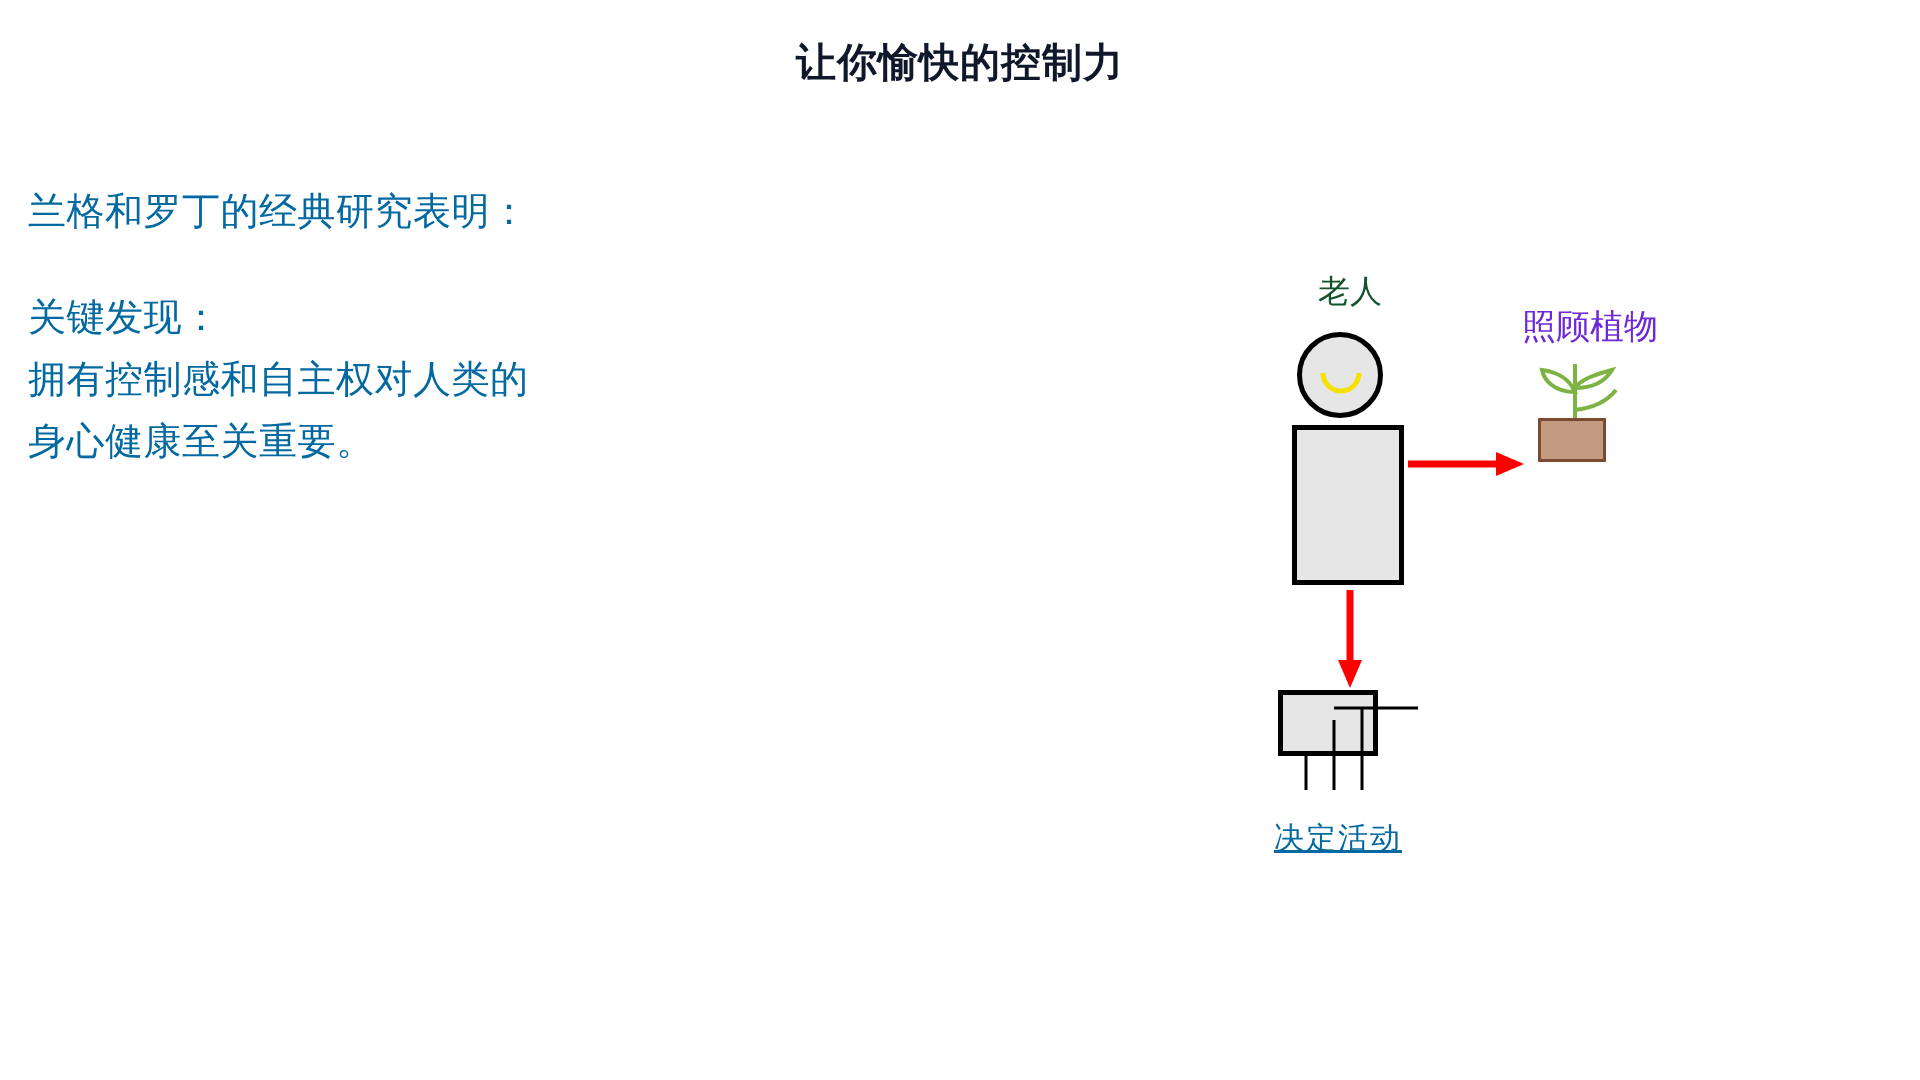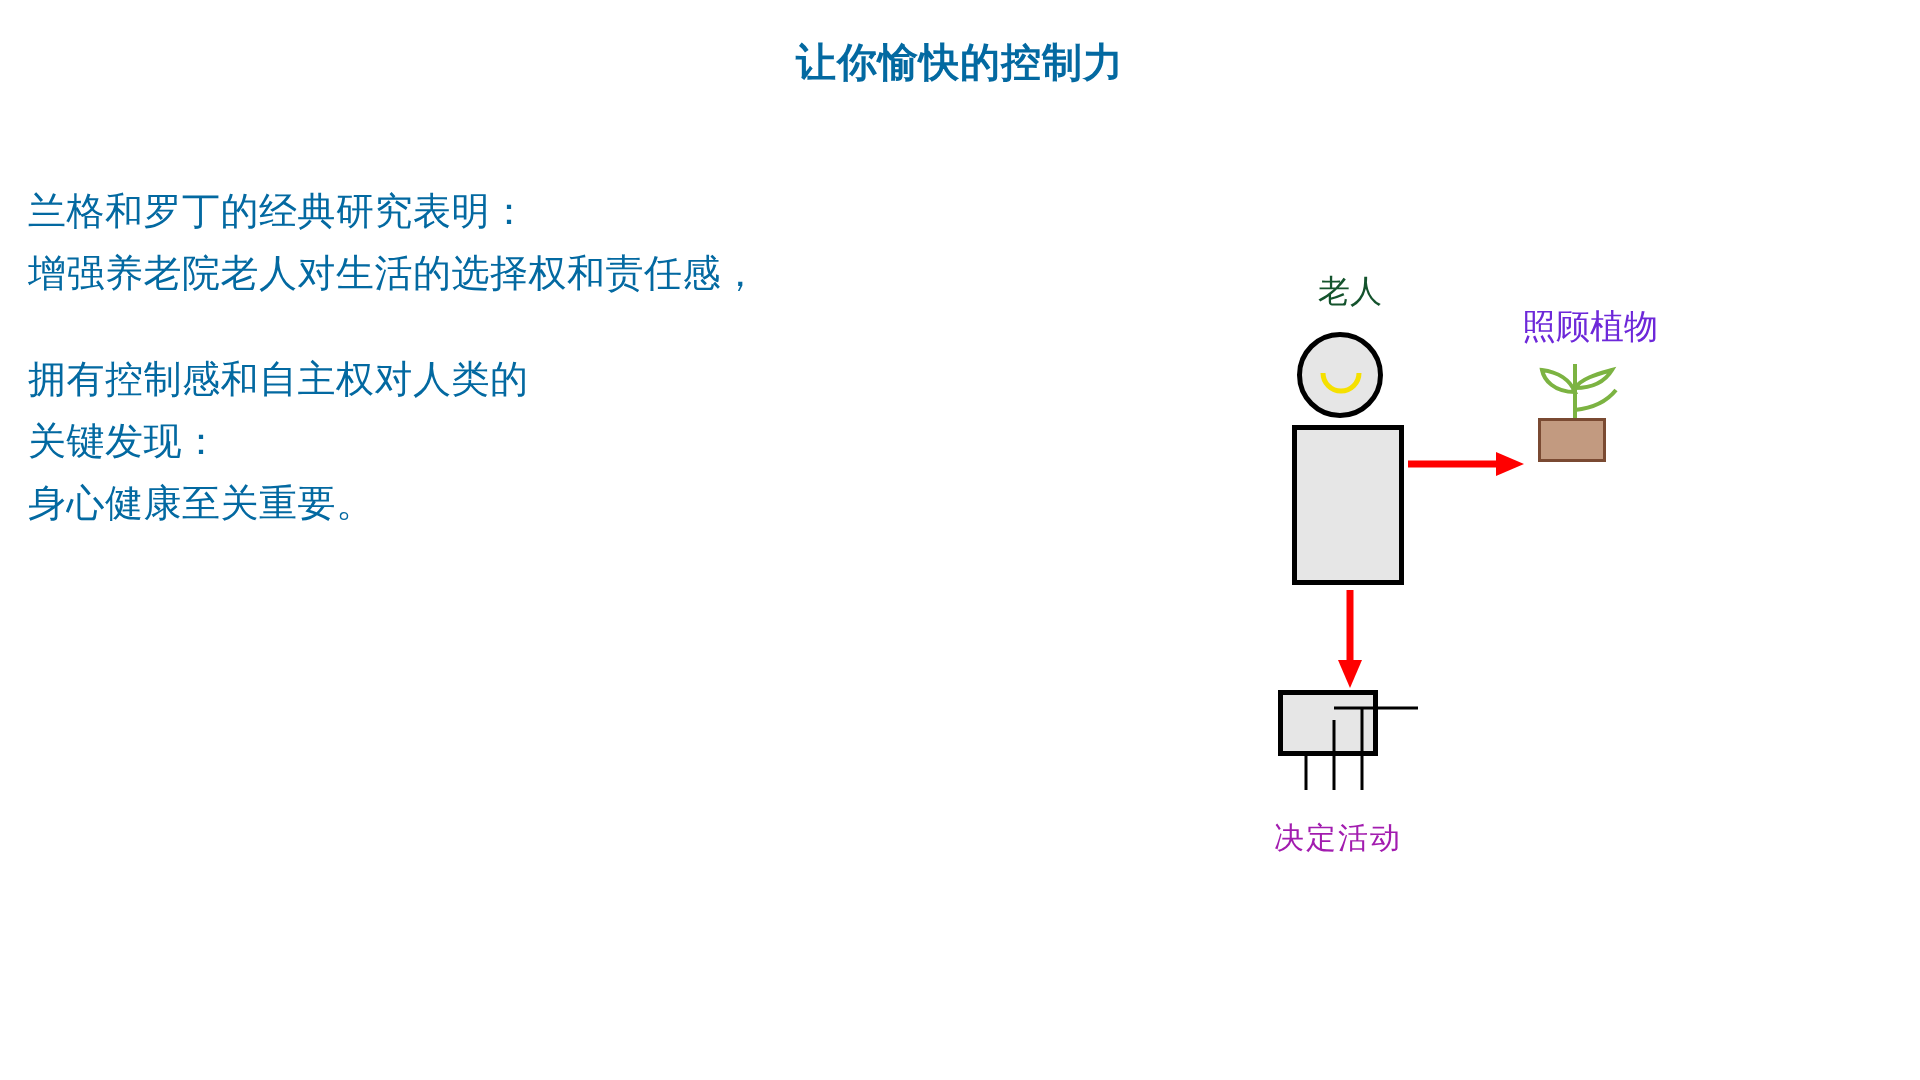--- a/index.html
+++ b/index.html
@@ -24,21 +24,21 @@
 
   
   .title {
     position: absolute;
     left: 0;
     top: 38px;
     width: 1920px;
     text-align: center;
     font-size: 40px;
     font-weight: bold;
-    color: #0369a1;
+    color: #0f172a;
     letter-spacing: 1px;
     line-height: 1.2;
   }
 
   
   .text-col {
     position: absolute;
     left: 28px;
     top: 180px;
     width: 920px;
@@ -178,42 +178,42 @@
     width: 170px;
     height: 120px;
   }
   .activity-label {
     position: absolute;
     left: -40px;
     top: 128px;
     width: 200px;
     text-align: center;
     font-size: 30px;
-    color: #a21caf;
+    color: #0369a1;
     white-space: nowrap;
     letter-spacing: 2px;
+    text-decoration: underline;
   }
 </style>
 </head>
 <body>
 
 <div id="slide">
 
   <div class="title">让你愉快的控制力</div>
 
   <div class="text-col">
 
     <div class="para">
       <div class="tline">兰格和罗丁的经典研究表明：</div>
-      <div class="tline">增强养老院老人对生活的选择权和责任感，</div>
     </div>
 
     <div class="para">
+      <div class="tline">关键发现：</div>
       <div class="tline">拥有控制感和自主权对人类的</div>
-      <div class="tline">关键发现：</div>
       <div class="tline">身心健康至关重要。</div>
     </div>
 
   </div>
 
   <div class="diagram">
 
     <div class="person-label">老人</div>
 
     <div class="head"></div>

